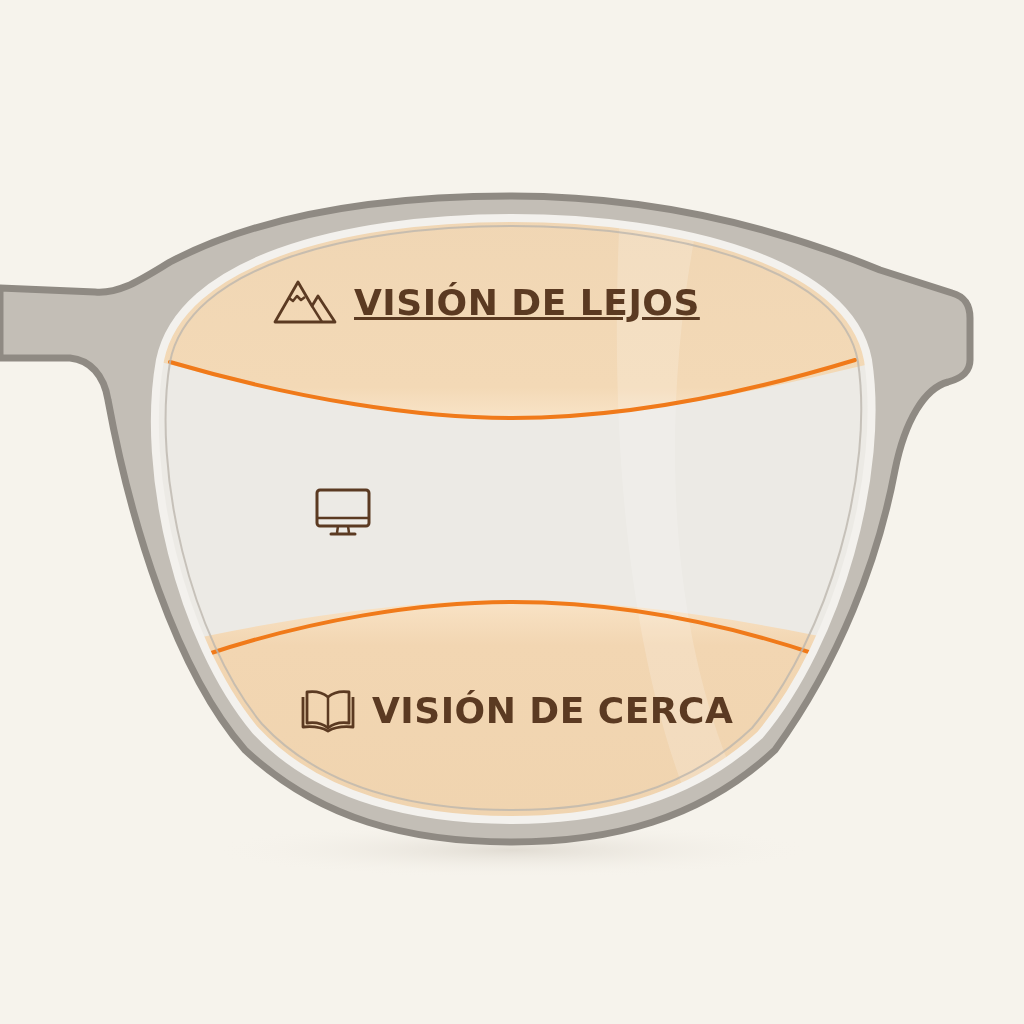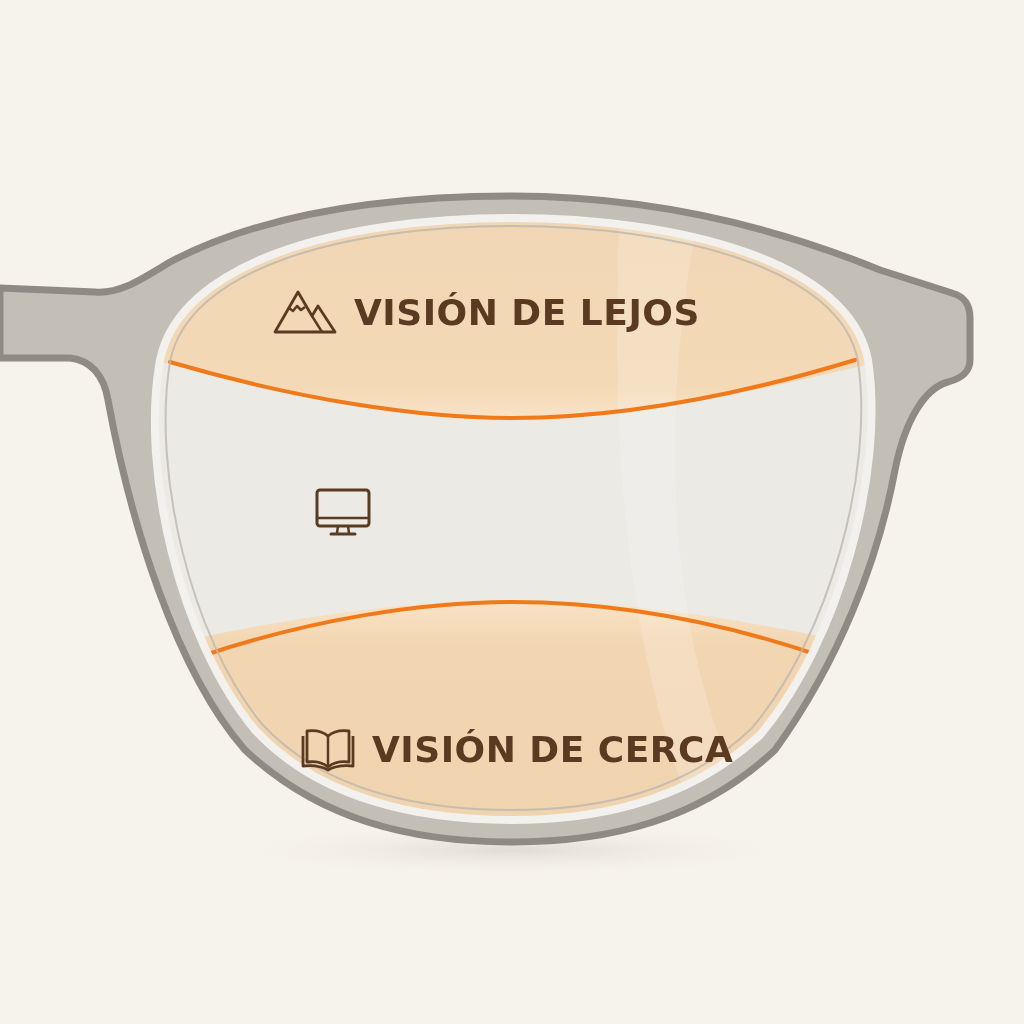--- a/index.html
+++ b/index.html
@@ -16,23 +16,23 @@
     display: flex; align-items: center;
     color: #5b3a22;
     font-family: "DejaVu Sans", sans-serif;
     font-weight: bold;
     font-size: 36px;
     letter-spacing: 0.5px;
     white-space: nowrap;
   }
   .zone-label .icon { display: inline-block; margin-right: 16px; }
   .zone-label .icon svg { position: static; display: block; }
-  #far { left: 272px; top: 288px; }
+  #far { left: 272px; top: 278px; text-decoration: underline; }
   #mid { left: 314px; top: 487px; }
-  #near { left: 300px; top: 687px; margin-top: 39px; }
+  #near { left: 300px; top: 687px; }
 </style>
 </head>
 <body>
 
 <div class="stage">
   <svg width="1024" height="1024" viewBox="0 0 1024 1024">
     <defs>
       <clipPath id="lensClip">
         <path d="M512 218 C 680 218, 850 262, 868 360 C 885 470, 840 640, 760 735 C 690 800, 600 820, 512 820 C 420 820, 320 800, 255 730 C 180 640, 140 470, 160 360 C 180 262, 340 218, 512 218 Z"></path>
       </clipPath>

